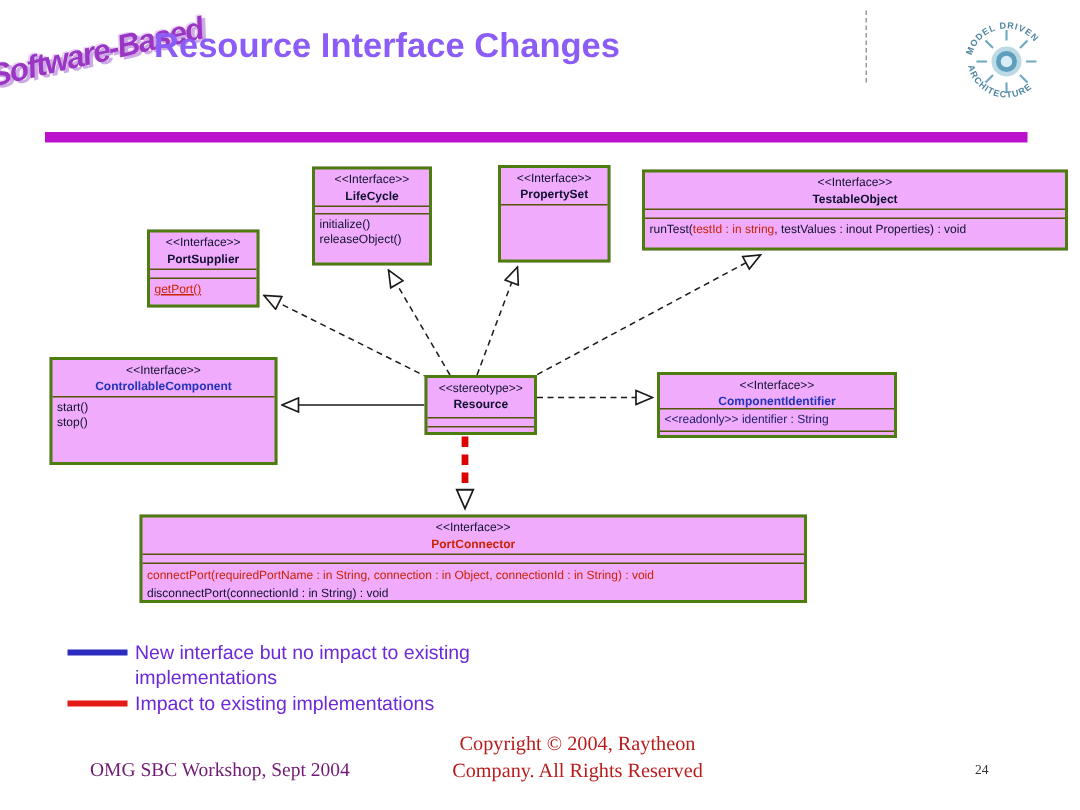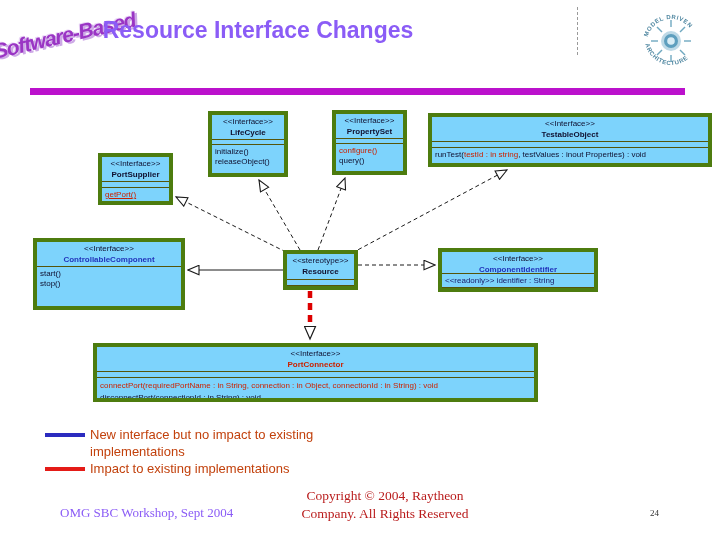--- a/index.html
+++ b/index.html
@@ -12,22 +12,22 @@
            letter-spacing:-1px;color:#9A35C4;
            text-shadow:2px 2px 0 #CDA9E6, -1px -1px 0 #E9D6F6;}
   .title-block{position:absolute;left:38px;top:12px;width:440px;text-align:center;
                font-size:23px;font-weight:bold;color:#8b5cf6;line-height:36px;}
   .title-underline{position:absolute;left:30px;top:88px;width:655px;height:7px;background:#BB11CC;}
   .title-edge-dashes{position:absolute;left:577px;top:7px;height:48px;width:0;
                      border-left:1px dashed #9a9a9a;}
   .mda-logo{position:absolute;left:636px;top:5px;}
 
   
-  .uml-box{position:absolute;display:flex;flex-direction:column;background:#7dd3fc;
-           border:4px solid #4d7c0f;box-sizing:border-box;font-size:8px;color:#101030;}
+  .uml-box{position:absolute;display:flex;flex-direction:column;background:#f0abfc;
+           border:2px solid #4d7c0f;box-sizing:border-box;font-size:8px;color:#101030;}
   .comp{box-sizing:border-box;overflow:hidden;}
   .comp + .comp{border-top:1px solid #55550A;}
   .comp.titlec{text-align:center;line-height:11px;padding-top:1px;}
   .comp.opsc{padding:2px 3px;line-height:10px;white-space:nowrap;}
   .comp.attrc{padding:1px 3px;line-height:11px;white-space:nowrap;}
   .bname{font-weight:bold;}
   .blue{color:#2233BB;}
   .navy{color:#1B1B66;}
   .red{color:#CC2200;}
   .u{text-decoration:underline;}
@@ -38,30 +38,30 @@
   #box-testableobject{left:428px;top:113px;width:284px;height:54px;}
   #box-portsupplier{left:98px;top:153px;width:75px;height:52px;}
   #box-controllable{left:33px;top:238px;width:152px;height:72px;}
   #box-resource{left:283px;top:250px;width:75px;height:40px;}
   #box-componentidentifier{left:438px;top:248px;width:160px;height:44px;}
   #box-portconnector{left:93px;top:343px;width:445px;height:59px;}
 
   .connectors{position:absolute;left:0;top:0;}
 
   
-  .legend{position:absolute;left:45px;top:426px;font-size:13px;color:#c2410c;line-height:17px;}
+  .legend{position:absolute;left:45px;top:426px;font-size:13px;color:#6d28d9;line-height:17px;}
   .legend-row{position:relative;padding-left:45px;}
   .legend-swatch{position:absolute;left:0;top:7px;width:40px;height:4px;}
   .legend-swatch.blue-line{background:#2B2BBF;}
   .legend-swatch.red-line{background:#E41B17;}
   .legend-label{display:block;max-width:260px;}
 
   
   .footer-left{position:absolute;left:60px;top:505px;font-family:"Liberation Serif",serif;
-               font-size:13px;color:#8b5cf6;}
+               font-size:13px;color:#701a75;}
   .footer-center{position:absolute;left:285px;top:487px;width:200px;text-align:center;
                  font-family:"Liberation Serif",serif;font-size:13.5px;color:#b91c1c;line-height:18px;}
   .page-number{position:absolute;left:650px;top:492px;font-family:"Liberation Serif",serif;
                font-size:9px;color:#333;margin-top:16px;}
 </style>
 </head>
 <body>
 
 <div class="slide">
 
@@ -129,24 +129,20 @@
       <div>releaseObject()</div>
     </div>
   </div>
 
   <div class="uml-box" id="box-propertyset">
     <div class="comp titlec" style="height:24px">
       <div>&lt;&lt;Interface&gt;&gt;</div>
       <div class="bname">PropertySet</div>
     </div>
     <div class="comp" style="height:5px"></div>
-    <div class="comp opsc grow">
-      <div class="red">configure()</div>
-      <div>query()</div>
-    </div>
   </div>
 
   <div class="uml-box" id="box-testableobject">
     <div class="comp titlec" style="height:24px">
       <div>&lt;&lt;Interface&gt;&gt;</div>
       <div class="bname">TestableObject</div>
     </div>
     <div class="comp" style="height:6px"></div>
     <div class="comp opsc grow">
       <div><span>runTest(</span><span class="red">testId : in string</span><span>, testValues : inout Properties) : void</span></div>

